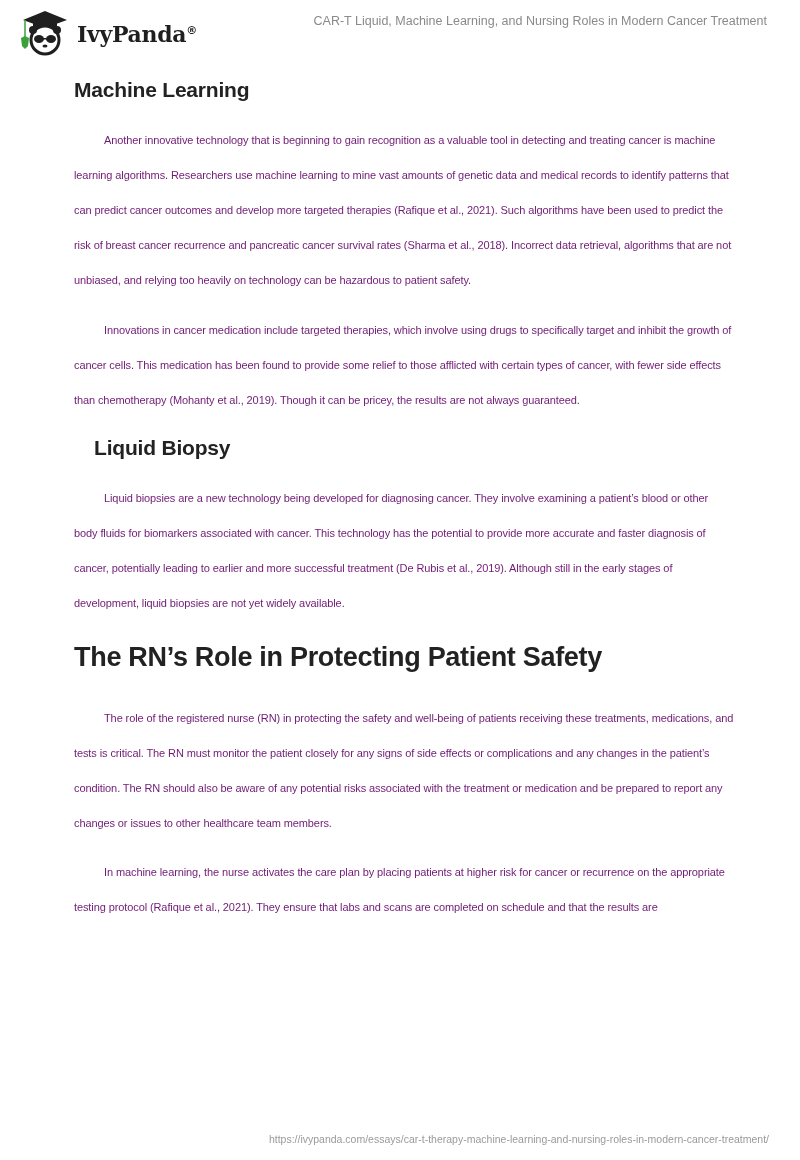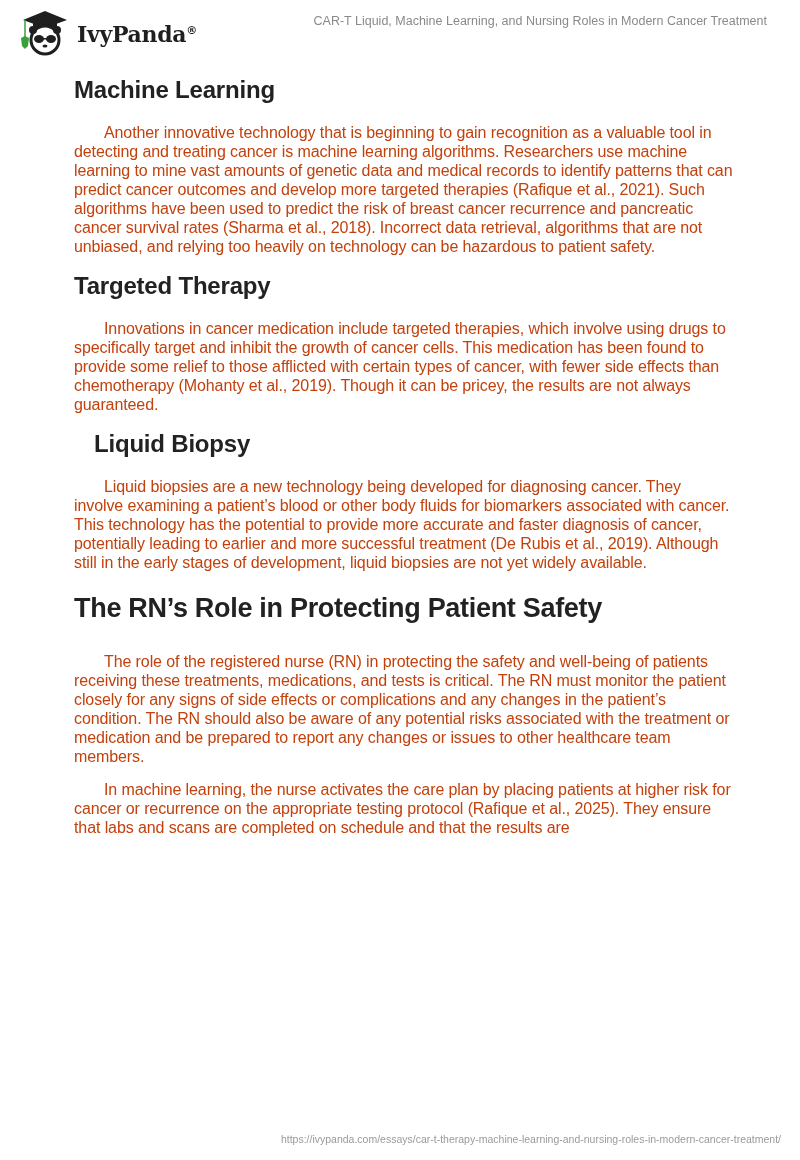--- a/index.html
+++ b/index.html
@@ -56,46 +56,46 @@
       color: #8a8a8a;
       white-space: nowrap;
     }
     .content {
       position: absolute;
       left: 74px;
       top: 70px;
       width: 660px;
     }
     h2.section {
-      font-size: 24px;
+      font-size: 21px;
       font-weight: bold;
       color: #222222;
       margin: 0;
       line-height: 36px;
       letter-spacing: -0.2px;
     }
     h1.section-lg {
       font-size: 27px;
       font-weight: bold;
       color: #222222;
       margin: 0;
       line-height: 44px;
       letter-spacing: -0.3px;
     }
     p.para {
-      font-size: 16px;
-      line-height: 19px;
+      font-size: 11px;
+      line-height: 35px;
       margin: 0;
       text-indent: 30px;
-      color: #c2410c;
+      color: #701a75;
       letter-spacing: -0.1px;
     }
     .footer-url {
       position: absolute;
-      right: 19px;
+      right: 31px;
       top: 1133px;
       font-size: 10.5px;
       color: #9a9a9a;
       white-space: nowrap;
     }
   </style>
 </head>
 <body>
 
 <div class="header">
@@ -121,24 +121,23 @@
     </svg>
     <span class="logo-text"><span>IvyPanda</span><span class="logo-reg">®</span></span>
   </div>
   <div class="doc-title">CAR-T Liquid, Machine Learning, and Nursing Roles in Modern Cancer Treatment</div>
 </div>
 
 <div class="content">
   <h2 class="section" style="margin-top:2px;">Machine Learning</h2>
   <p class="para" style="margin-top:15px;">Another innovative technology that is beginning to gain recognition as a valuable tool in detecting and treating cancer is machine learning algorithms. Researchers use machine learning to mine vast amounts of genetic data and medical records to identify patterns that can predict cancer outcomes and develop more targeted therapies (Rafique et al., 2021). Such algorithms have been used to predict the risk of breast cancer recurrence and pancreatic cancer survival rates (Sharma et al., 2018). Incorrect data retrieval, algorithms that are not unbiased, and relying too heavily on technology can be hazardous to patient safety.</p>
 
-  <h2 class="section" style="margin-top:12px;">Targeted Therapy</h2>
   <p class="para" style="margin-top:15px;">Innovations in cancer medication include targeted therapies, which involve using drugs to specifically target and inhibit the growth of cancer cells. This medication has been found to provide some relief to those afflicted with certain types of cancer, with fewer side effects than chemotherapy (Mohanty et al., 2019). Though it can be pricey, the results are not always guaranteed.</p>
 
   <h2 class="section" style="margin-top:12px;margin-left:20px;">Liquid Biopsy</h2>
   <p class="para" style="margin-top:15px;">Liquid biopsies are a new technology being developed for diagnosing cancer. They involve examining a patient’s blood or other body fluids for biomarkers associated with cancer. This technology has the potential to provide more accurate and faster diagnosis of cancer, potentially leading to earlier and more successful treatment (De Rubis et al., 2019). Although still in the early stages of development, liquid biopsies are not yet widely available.</p>
 
   <h1 class="section-lg" style="margin-top:14px;">The RN’s Role in Protecting Patient Safety</h1>
   <p class="para" style="margin-top:22px;">The role of the registered nurse (RN) in protecting the safety and well-being of patients receiving these treatments, medications, and tests is critical. The RN must monitor the patient closely for any signs of side effects or complications and any changes in the patient’s condition. The RN should also be aware of any potential risks associated with the treatment or medication and be prepared to report any changes or issues to other healthcare team members.</p>
-  <p class="para" style="margin-top:14px;">In machine learning, the nurse activates the care plan by placing patients at higher risk for cancer or recurrence on the appropriate testing protocol (Rafique et al., 2025). They ensure that labs and scans are completed on schedule and that the results are</p>
+  <p class="para" style="margin-top:14px;">In machine learning, the nurse activates the care plan by placing patients at higher risk for cancer or recurrence on the appropriate testing protocol (Rafique et al., 2021). They ensure that labs and scans are completed on schedule and that the results are</p>
 </div>
 
 <div class="footer-url">https://ivypanda.com/essays/car-t-therapy-machine-learning-and-nursing-roles-in-modern-cancer-treatment/</div>
 
 </body></html>

